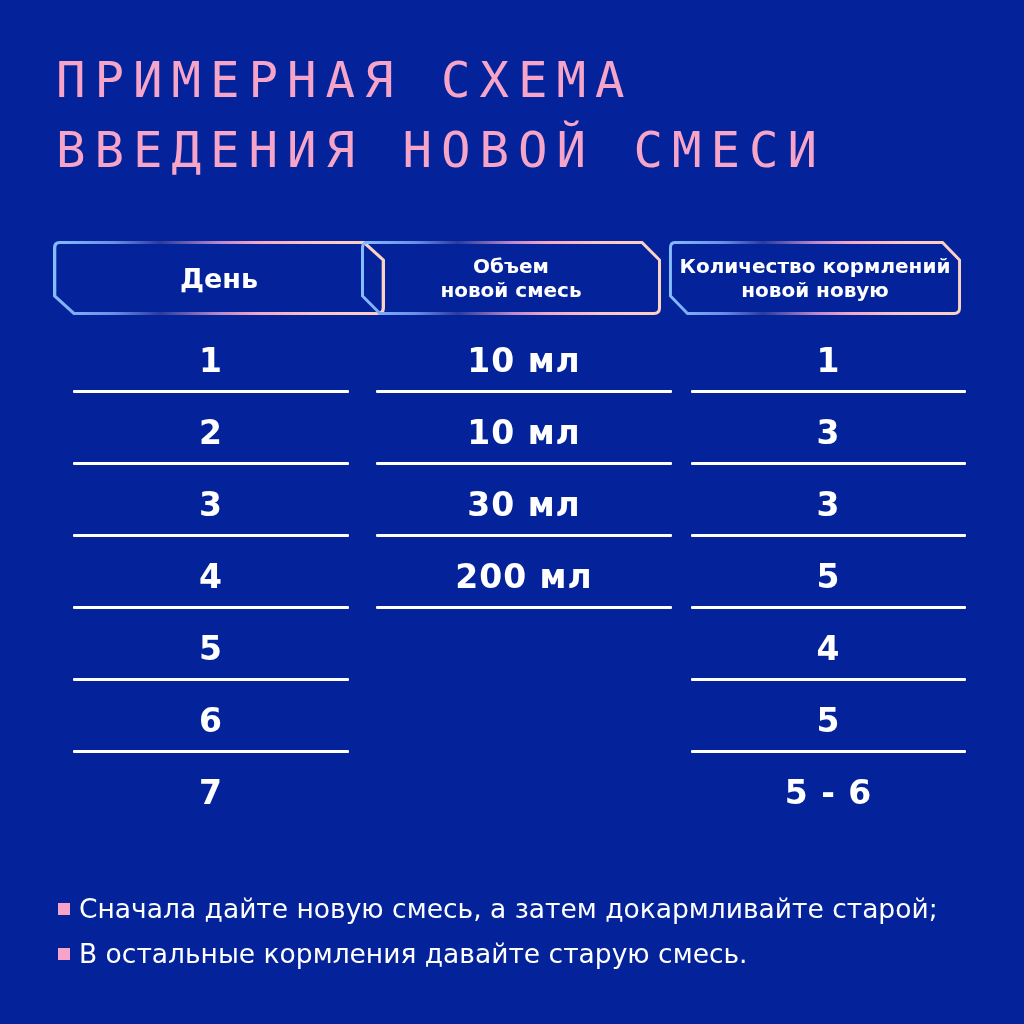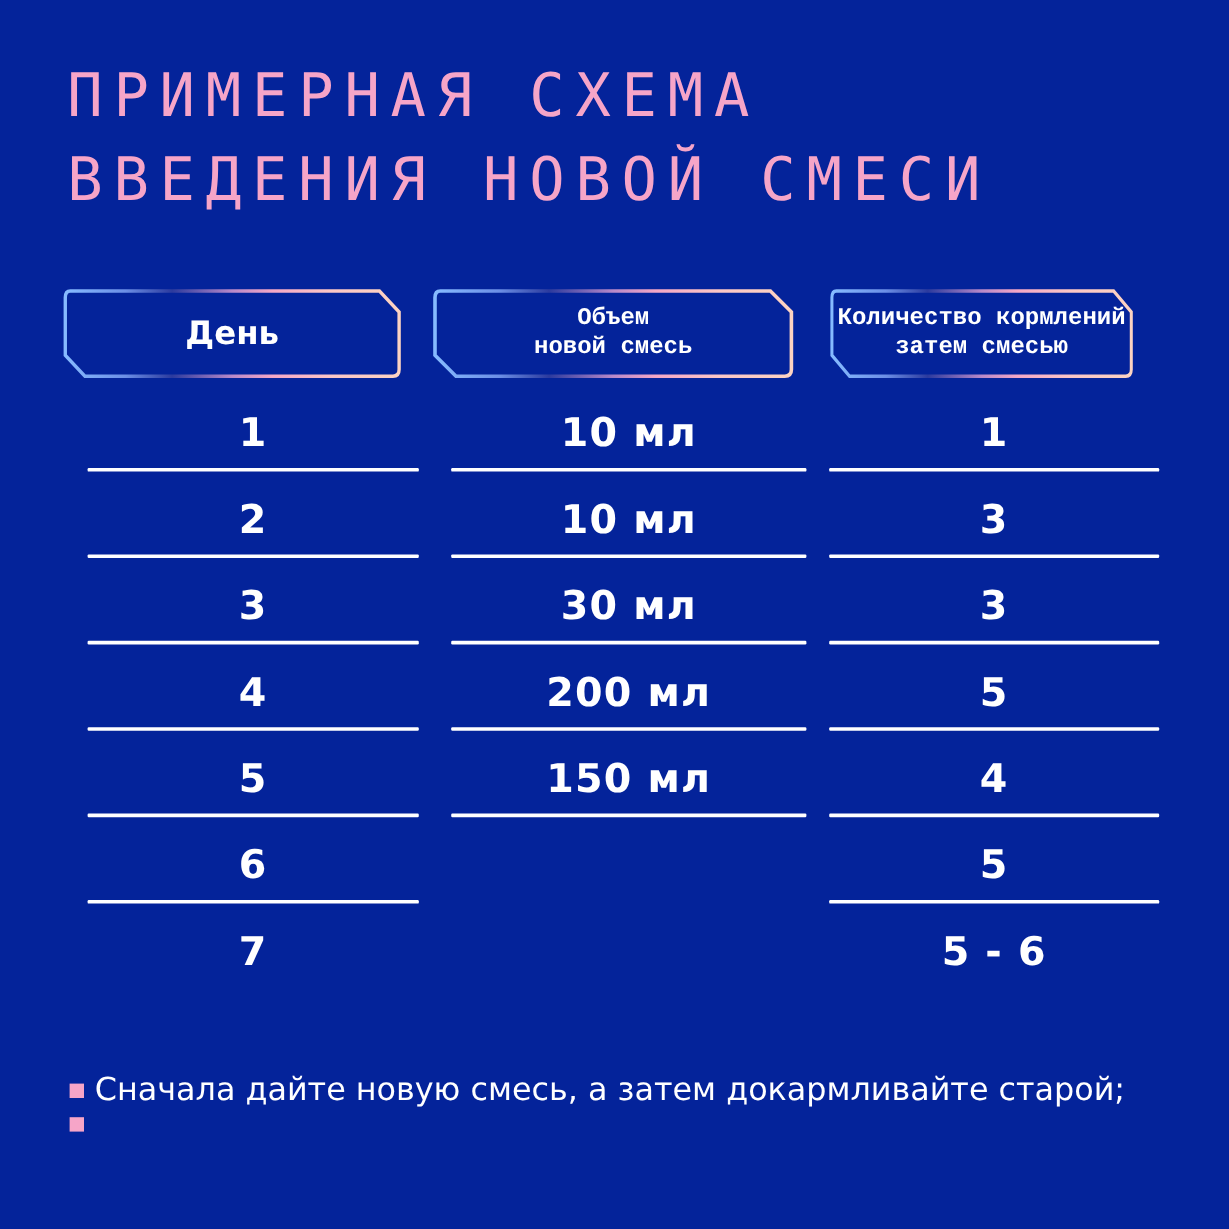--- a/index.html
+++ b/index.html
@@ -46,21 +46,21 @@
     display: flex;
     flex-direction: column;
     justify-content: center;
     align-items: center;
     color: #FFFFFF;
     font-weight: bold;
     text-align: center;
   }
   .hdr-text.big { font-size: 27px; }
   .hdr-text.small { font-size: 20px; line-height: 24px; }
-  .hdr-text.small span { display: block; white-space: nowrap; font-family: Liberation Mono, monospace; }
+  .hdr-text.small span { display: block; white-space: nowrap; }
 
   .col {
     position: absolute;
     top: 320px;
   }
   .cell {
     height: 72px;
     position: relative;
     display: flex;
     align-items: center;
@@ -118,46 +118,46 @@
       <stop offset="0.18" stop-color="#6C8FE6"></stop>
       <stop offset="0.32" stop-color="#2B3A9E"></stop>
       <stop offset="0.5" stop-color="#B889C9"></stop>
       <stop offset="0.62" stop-color="#F4A7C6"></stop>
       <stop offset="0.8" stop-color="#FBC7C6"></stop>
       <stop offset="1" stop-color="#FCD3C2"></stop>
     </linearGradient>
   </defs>
 </svg>
 
-<div class="hdr" style="left:53px; width:281px;">
+<div class="hdr" style="left:53px; width:332px;">
   <svg viewBox="0 0 300 74" preserveAspectRatio="none">
     <path d="M6,1.5 H281 L298.5,19 V67 Q298.5,72.5 293,72.5 H19 L1.5,55 V7 Q1.5,1.5 6,1.5 Z" fill="none" stroke="url(#hdrGrad)" stroke-width="3"></path>
   </svg>
   <div class="hdr-text big">
     <span>День</span>
   </div>
 </div>
 
 <div class="hdr" style="left:361px; width:300px;">
   <svg viewBox="0 0 300 74" preserveAspectRatio="none">
     <path d="M6,1.5 H281 L298.5,19 V67 Q298.5,72.5 293,72.5 H19 L1.5,55 V7 Q1.5,1.5 6,1.5 Z" fill="none" stroke="url(#hdrGrad)" stroke-width="3"></path>
   </svg>
   <div class="hdr-text small">
     <span>Объем</span>
     <span>новой смесь</span>
   </div>
 </div>
 
-<div class="hdr" style="left:692px; width:252px;">
+<div class="hdr" style="left:669px; width:292px;">
   <svg viewBox="0 0 300 74" preserveAspectRatio="none">
     <path d="M6,1.5 H281 L298.5,19 V67 Q298.5,72.5 293,72.5 H19 L1.5,55 V7 Q1.5,1.5 6,1.5 Z" fill="none" stroke="url(#hdrGrad)" stroke-width="3"></path>
   </svg>
   <div class="hdr-text small">
     <span>Количество кормлений</span>
-    <span>затем смесью</span>
+    <span>новой новую</span>
   </div>
 </div>
 
 <div class="col" style="left:73px; width:276px;">
   <div class="cell lined">
       <span class="val">1</span>
     </div>
   <div class="cell lined">
       <span class="val">2</span>
     </div>
@@ -183,23 +183,20 @@
       <span class="val">10 мл</span>
     </div>
   <div class="cell lined">
       <span class="val">10 мл</span>
     </div>
   <div class="cell lined">
       <span class="val">30 мл</span>
     </div>
   <div class="cell lined">
       <span class="val">200 мл</span>
-    </div>
-  <div class="cell lined">
-      <span class="val">150 мл</span>
     </div>
 </div>
 
 <div class="col" style="left:691px; width:275px;">
   <div class="cell lined">
       <span class="val">1</span>
     </div>
   <div class="cell lined">
       <span class="val">3</span>
     </div>
@@ -220,14 +217,15 @@
     </div>
 </div>
 
 <div class="notes">
   <div class="note">
     <span class="bullet"></span>
     <span>Сначала дайте новую смесь, а затем докармливайте старой;</span>
   </div>
   <div class="note">
     <span class="bullet"></span>
+    <span>В остальные кормления давайте старую смесь.</span>
   </div>
 </div>
 
 </body></html>

